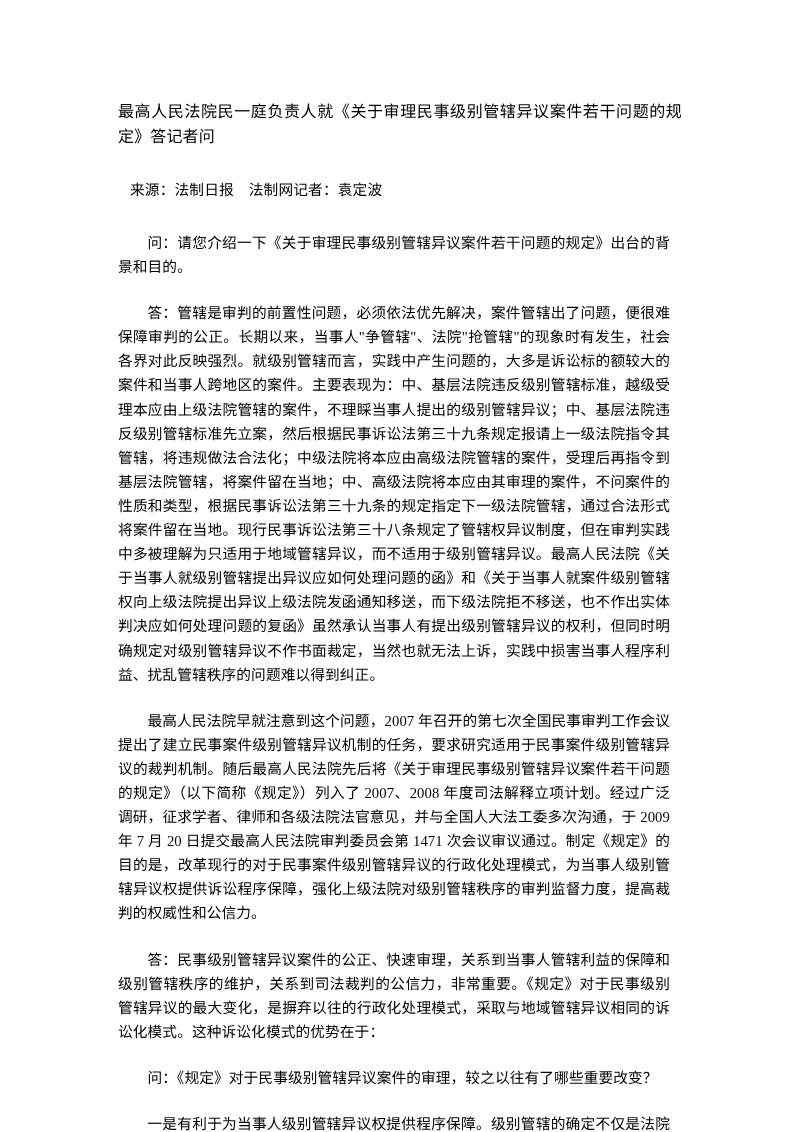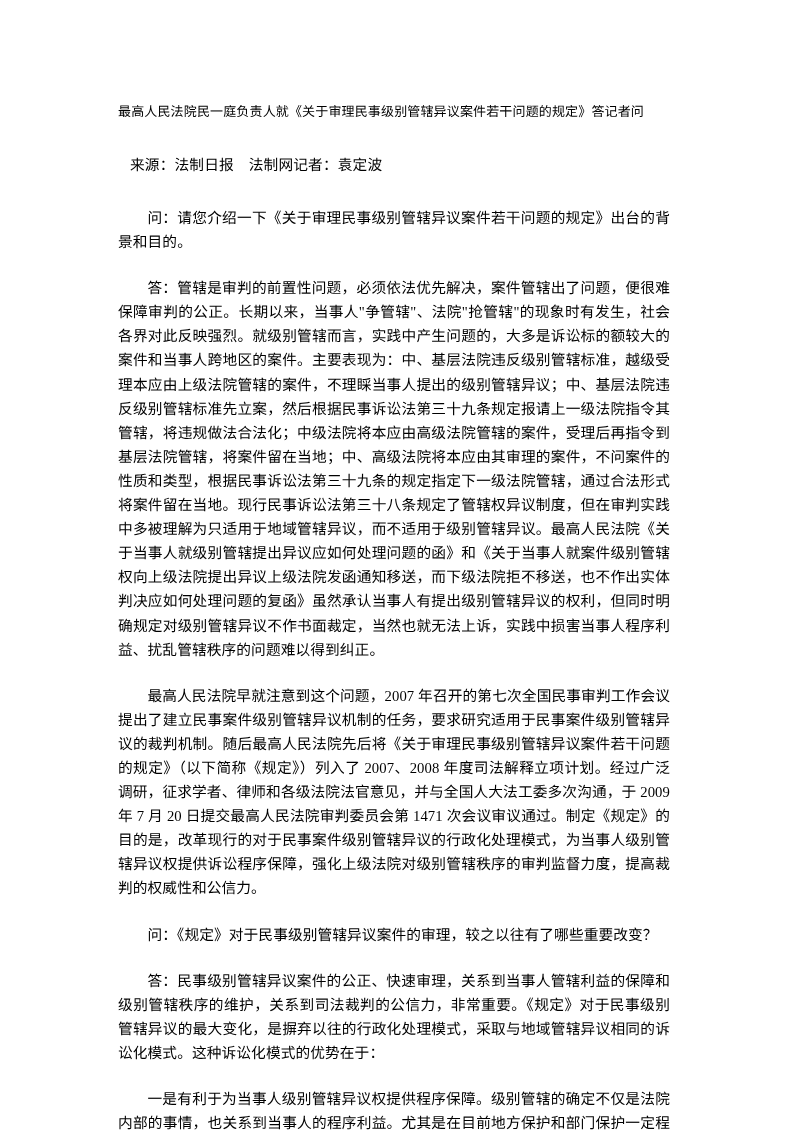--- a/index.html
+++ b/index.html
@@ -17,21 +17,21 @@
     -webkit-font-smoothing: antialiased;
   }
   .page {
     box-sizing: border-box;
     width: 800px;
     height: 1132px;
     padding: 99px 118px 0 118px;
     background: #ffffff;
   }
   .doc-title {
-    font-size: 13px;
+    font-size: 16px;
     line-height: 25px;
     text-align: justify;
     text-justify: inter-ideograph;
     margin: 0;
     letter-spacing: 0.15px;
   }
   .source-line {
     font-size: 14.7px;
     line-height: 25px;
     margin: 29px 0 0 12px;
@@ -61,18 +61,18 @@
 <div class="page">
 
   <div class="doc-title">最高人民法院民一庭负责人就《关于审理民事级别管辖异议案件若干问题的规定》答记者问</div>
 
   <div class="source-line">来源：法制日报　法制网记者：袁定波</div>
 
   <div class="body-block">
     <p class="para">问：请您介绍一下《关于审理民事级别管辖异议案件若干问题的规定》出台的背景和目的。</p>
     <p class="para">答：管辖是审判的前置性问题，必须依法优先解决，案件管辖出了问题，便很难保障审判的公正。长期以来，当事人"争管辖"、法院"抢管辖"的现象时有发生，社会各界对此反映强烈。就级别管辖而言，实践中产生问题的，大多是诉讼标的额较大的案件和当事人跨地区的案件。主要表现为：中、基层法院违反级别管辖标准，越级受理本应由上级法院管辖的案件，不理睬当事人提出的级别管辖异议；中、基层法院违反级别管辖标准先立案，然后根据民事诉讼法第三十九条规定报请上一级法院指令其管辖，将违规做法合法化；中级法院将本应由高级法院管辖的案件，受理后再指令到基层法院管辖，将案件留在当地；中、高级法院将本应由其审理的案件，不问案件的性质和类型，根据民事诉讼法第三十九条的规定指定下一级法院管辖，通过合法形式将案件留在当地。现行民事诉讼法第三十八条规定了管辖权异议制度，但在审判实践中多被理解为只适用于地域管辖异议，而不适用于级别管辖异议。最高人民法院《关于当事人就级别管辖提出异议应如何处理问题的函》和《关于当事人就案件级别管辖权向上级法院提出异议上级法院发函通知移送，而下级法院拒不移送，也不作出实体判决应如何处理问题的复函》虽然承认当事人有提出级别管辖异议的权利，但同时明确规定对级别管辖异议不作书面裁定，当然也就无法上诉，实践中损害当事人程序利益、扰乱管辖秩序的问题难以得到纠正。</p>
     <p class="para">最高人民法院早就注意到这个问题，2007 年召开的第七次全国民事审判工作会议提出了建立民事案件级别管辖异议机制的任务，要求研究适用于民事案件级别管辖异议的裁判机制。随后最高人民法院先后将《关于审理民事级别管辖异议案件若干问题的规定》（以下简称《规定》）列入了 2007、2008 年度司法解释立项计划。经过广泛调研，征求学者、律师和各级法院法官意见，并与全国人大法工委多次沟通，于 2009 年 7 月 20 日提交最高人民法院审判委员会第 1471 次会议审议通过。制定《规定》的目的是，改革现行的对于民事案件级别管辖异议的行政化处理模式，为当事人级别管辖异议权提供诉讼程序保障，强化上级法院对级别管辖秩序的审判监督力度，提高裁判的权威性和公信力。</p>
+    <p class="para">答：民事级别管辖异议案件的公正、快速审理，关系到当事人管辖利益的保障和级别管辖秩序的维护，关系到司法裁判的公信力，非常重要。《规定》对于民事级别管辖异议的最大变化，是摒弃以往的行政化处理模式，采取与地域管辖异议相同的诉讼化模式。这种诉讼化模式的优势在于：</p>
     <p class="para">问：《规定》对于民事级别管辖异议案件的审理，较之以往有了哪些重要改变？</p>
-    <p class="para">答：民事级别管辖异议案件的公正、快速审理，关系到当事人管辖利益的保障和级别管辖秩序的维护，关系到司法裁判的公信力，非常重要。《规定》对于民事级别管辖异议的最大变化，是摒弃以往的行政化处理模式，采取与地域管辖异议相同的诉讼化模式。这种诉讼化模式的优势在于：</p>
     <p class="para">一是有利于为当事人级别管辖异议权提供程序保障。级别管辖的确定不仅是法院内部的事情，也关系到当事人的程序利益。尤其是在目前地方保护和部门保护一定程度客观存在的情况下，仅仅采取内部通报、批评、追究责任等方式，当事人被动接受这种反射性利</p>
   </div>
 
 </div>
 
 </body></html>

